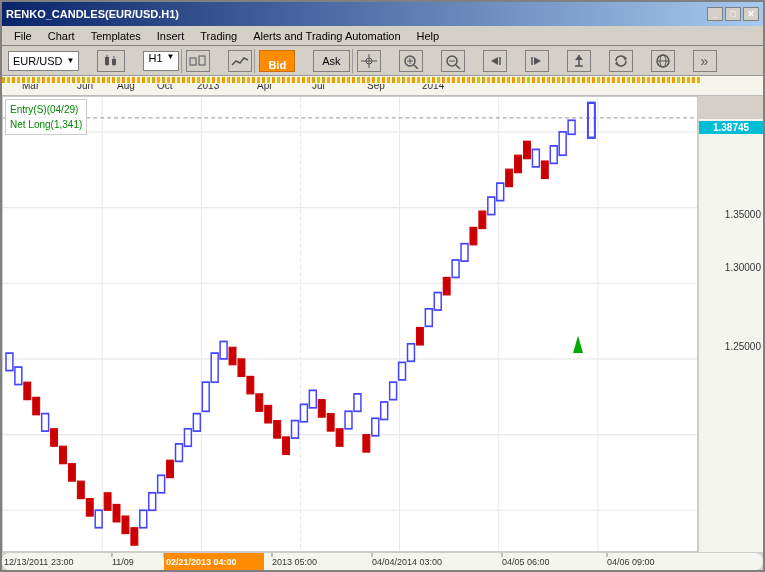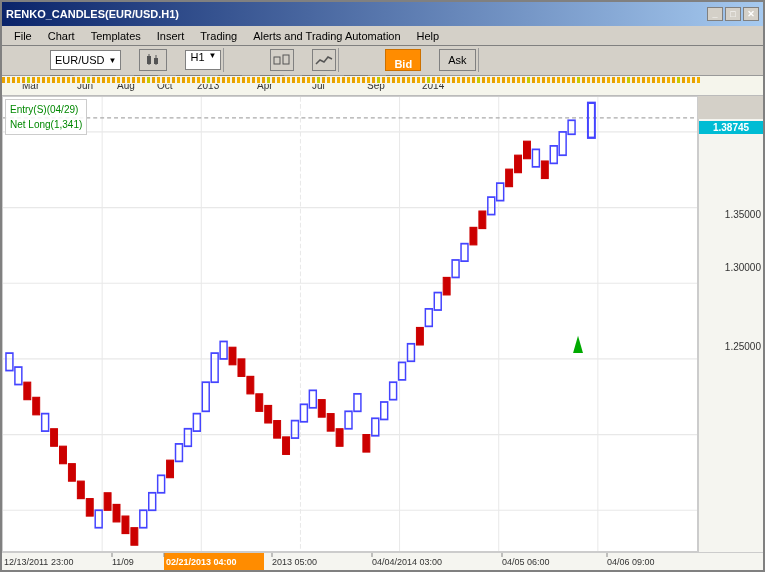--- a/index.html
+++ b/index.html
@@ -8,21 +8,21 @@
     .window { width: 765px; height: 572px; border: 2px solid #808080; background: #d4d0c8; display: flex; flex-direction: column; }
 
     .title-bar { background: linear-gradient(to right, #0a246a, #a6caf0); color: white; height: 20px; display: flex; align-items: center; justify-content: space-between; padding: 12px 4px; font-size: 11px; font-weight: bold; flex-shrink: 0; text-align: right; }
     .title-bar-buttons { display: flex; gap: 2px; }
     .title-btn { width: 16px; height: 14px; background: #d4d0c8; border: 1px solid #808080; font-size: 9px; display: flex; align-items: center; justify-content: center; cursor: pointer; }
 
     .menu-bar { background: #d4d0c8; height: 20px; display: flex; align-items: center; padding: 0 4px; border-bottom: 1px solid #808080; flex-shrink: 0; text-align: center; }
     .menu-item { padding: 2px 8px; font-size: 11px; cursor: pointer; }
 
     .toolbar { background: #d4d0c8; height: 30px; display: flex; align-items: center; padding: 2px 4px; gap: 2px; border-bottom: 1px solid #999; flex-shrink: 0; flex-wrap: wrap; }
-    .toolbar-group { display: flex; align-items: center; gap: 18px; padding: 0 2px; border-right: 1px solid #999; height: 24px; margin-left: 42px; }
+    .toolbar-group { display: flex; align-items: center; gap: 18px; padding: 0 2px; border-right: 1px solid #999; height: 24px; }
     .toolbar-group:last-child { border-right: none; }
 
     .symbol-select { display: flex; align-items: center; background: white; border: 1px solid #808080; height: 20px; padding: 0 4px; font-size: 11px; cursor: pointer; min-width: 70px; }
     .symbol-arrow { margin-left: 4px; font-size: 8px; }
 
     .period-select { display: flex; align-items: flex-start; background: white; border: 1px solid #808080; height: 20px; padding: 0 4px; font-size: 11px; cursor: pointer; min-width: 35px; }
 
     .toolbar-btn { width: 24px; height: 22px; background: #d4d0c8; border: 1px solid #808080; display: flex; align-items: center; justify-content: center; cursor: pointer; font-size: 10px; }
     .bid-btn { background: #ff8c00; color: white; border: 1px solid #cc7000; padding: 8px 8px; font-size: 11px; font-weight: bold; cursor: pointer; height: 22px; }
     .ask-btn { background: #d4d0c8; border: 1px solid #808080; padding: 2px 8px; font-size: 11px; cursor: pointer; height: 22px; }
@@ -442,21 +442,21 @@
         <div style="position:absolute; top:2px; left:0; right:0; background:#00bcd4; color:white; font-size:10px; font-weight:bold; text-align:center; padding:1px 2px;">1.38745</div>
 
         <div style="position:absolute; top:90px; right:2px; font-size:10px; color:#333;">1.35000</div>
         <div style="position:absolute; top:143px; right:2px; font-size:10px; color:#333;">1.30000</div>
         <div style="position:absolute; top:222px; right:2px; font-size:10px; color:#333;">1.25000</div>
 
         <div style="position:absolute; bottom:2px; left:12px; right:0; background:#ff8c00; color:white; font-size:10px; font-weight:bold; text-align:center; padding:1px 20px;">1.21907</div>
       </div>
     </div>
 
-    <div class="time-axis-bar" style="height:18px; background:#f5f5f0; border-top:1px solid #ccc; display:flex; align-items:center; position:relative; overflow:hidden;">
+    <div class="time-axis-bar" style="height:18px; background:#f5f5f0; border-top:1px solid #ccc; display:flex; align-items:center; position:relative; overflow:hidden;border-radius:8px;">
       <svg width="700" height="18">
         <rect x="0" y="0" width="700" height="18" fill="#f5f5f0"></rect>
 
         <text x="2" y="12" font-size="9" fill="#333">12/13/2011 23:00</text>
         <text x="110" y="12" font-size="9" fill="#333">11/09</text>
 
         <rect x="162" y="0" width="100" height="18" fill="#ff8c00"></rect>
         <text x="164" y="12" font-size="9" fill="white" font-weight="bold">02/21/2013 04:00</text>
 
         <text x="270" y="12" font-size="9" fill="#333">2013 05:00</text>

